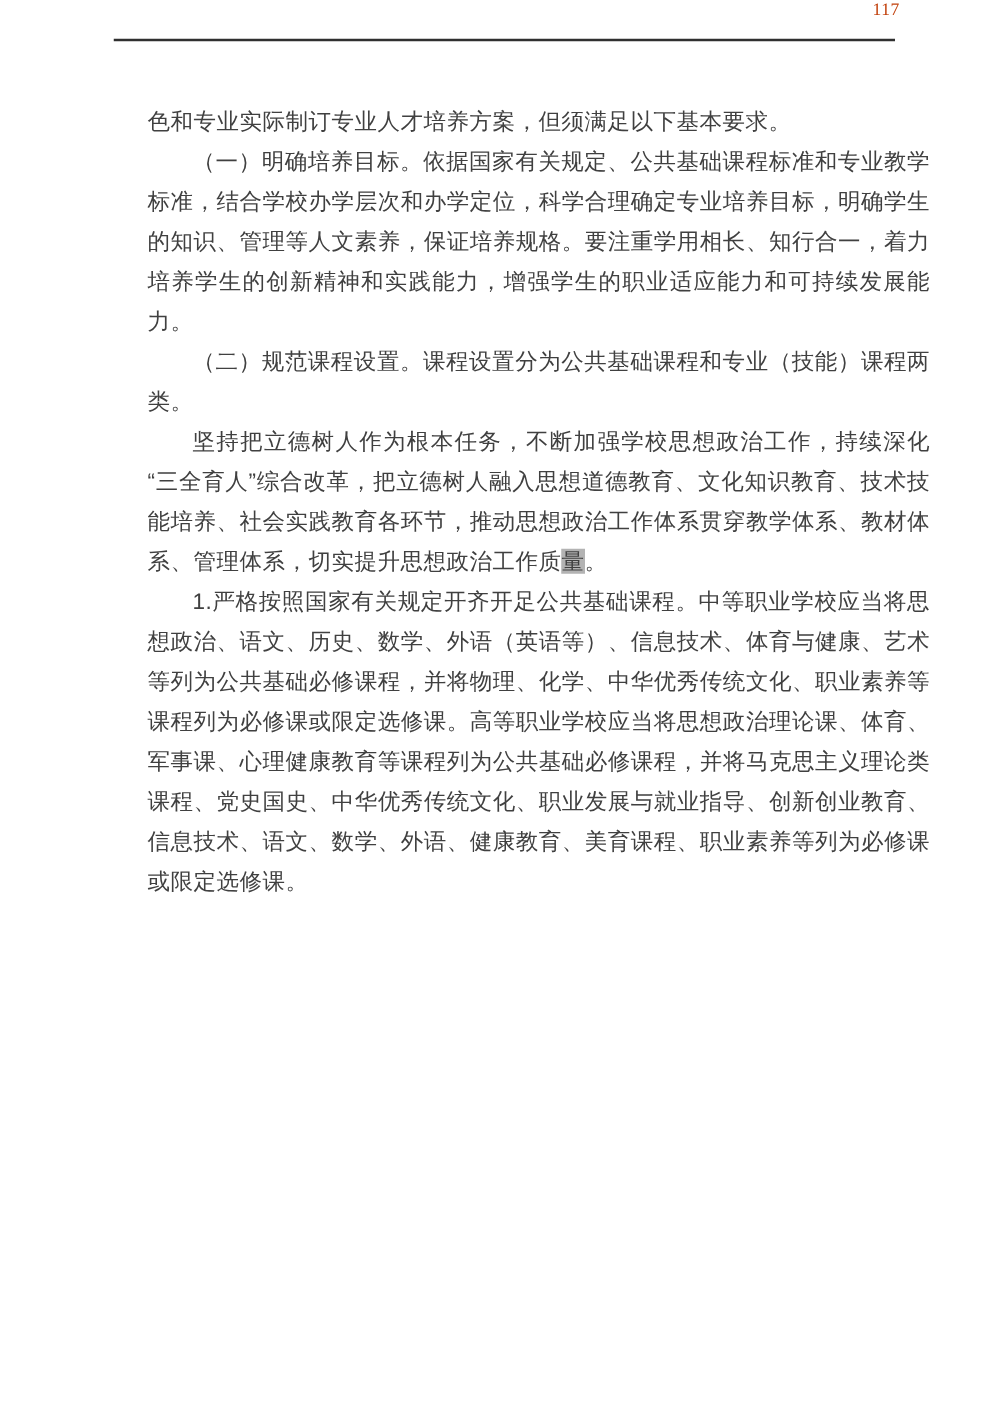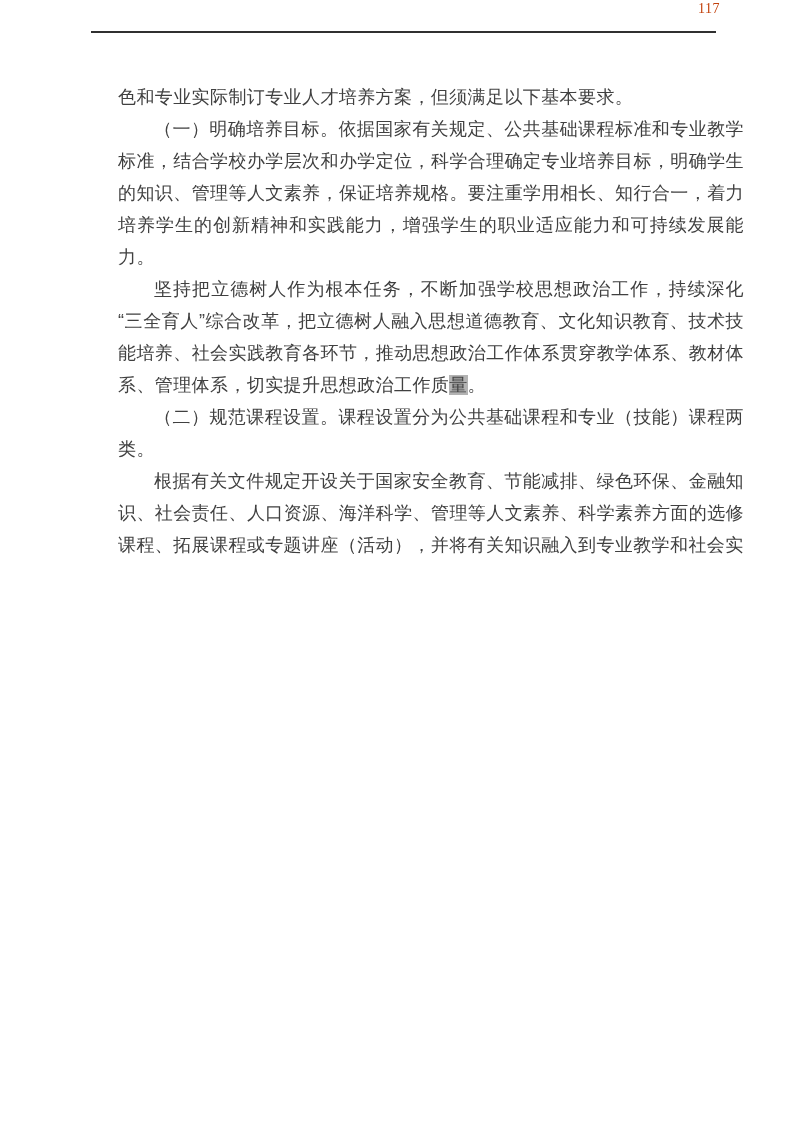--- a/index.html
+++ b/index.html
@@ -62,21 +62,21 @@
 <div class="page-number">117</div>
 
 <div class="header-rule"></div>
 
 <div class="doc-body">
 
   <p class="continuation">色和专业实际制订专业人才培养方案，但须满足以下基本要求。</p>
 
   <p>（一）明确培养目标。依据国家有关规定、公共基础课程标准和专业教学标准，结合学校办学层次和办学定位，科学合理确定专业培养目标，明确学生的知识、管理等人文素养，保证培养规格。要注重学用相长、知行合一，着力培养学生的创新精神和实践能力，增强学生的职业适应能力和可持续发展能力。</p>
 
+  <p>（二）规范课程设置。课程设置分为公共基础课程和专业（技能）课程两类。</p>
+
   <p><span>坚持把立德树人作为根本任务，不断加强学校思想政治工作，持续深化“三全育人”综合改革，把立德树人融入思想道德教育、文化知识教育、技术技能培养、社会实践教育各环节，推动思想政治工作体系贯穿教学体系、教材体系、管理体系，切实提升思想政治工作质</span><span class="char-highlight">量</span><span>。</span></p>
 
-  <p>（二）规范课程设置。课程设置分为公共基础课程和专业（技能）课程两类。</p>
+  <p>1.严格按照国家有关规定开齐开足公共基础课程。中等职业学校应当将思想政治、语文、历史、数学、外语（英语等）、信息技术、体育与健康、艺术等列为公共基础必修课程，并将物理、化学、中华优秀传统文化、职业素养等课程列为必修课或限定选修课。高等职业学校应当将思想政治理论课、体育、军事课、心理健康教育等课程列为公共基础必修课程，并将马克思主义理论类课程、党史国史、中华优秀传统文化、职业发展与就业指导、创新创业教育、信息技术、语文、数学、外语、健康教育、美育课程、职业素养等列为必修课或限定选修课。</p>
 
 
-
-  <p>根据有关文件规定开设关于国家安全教育、节能减排、绿色环保、金融知识、社会责任、人口资源、海洋科学、管理等人文素养、科学素养方面的选修课程、拓展课程或专题讲座（活动），并将有关知识融入到专业教学和社会实</p>
 
 </div>
 
 </body></html>

